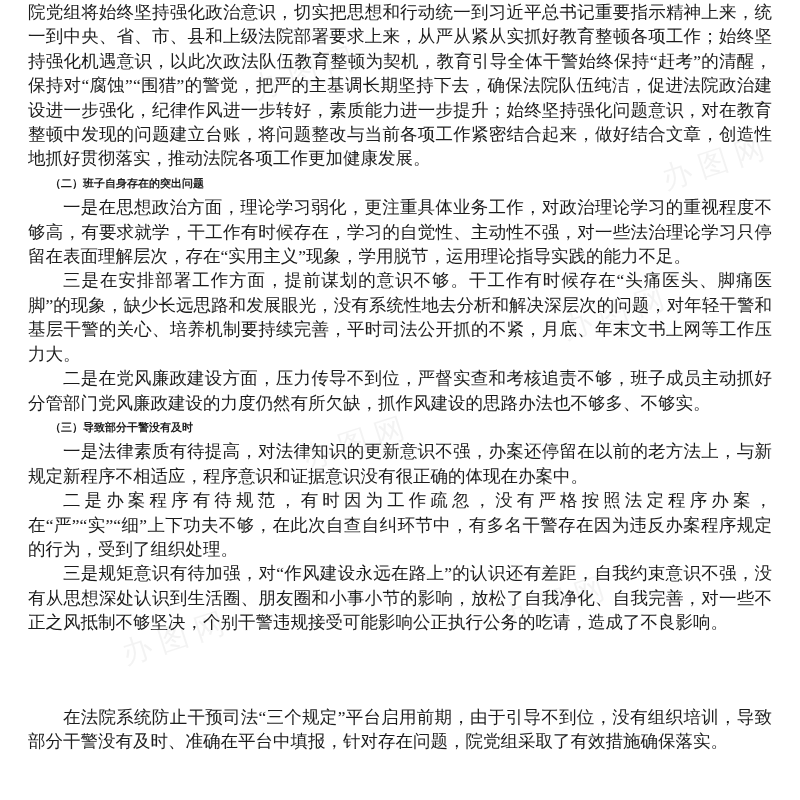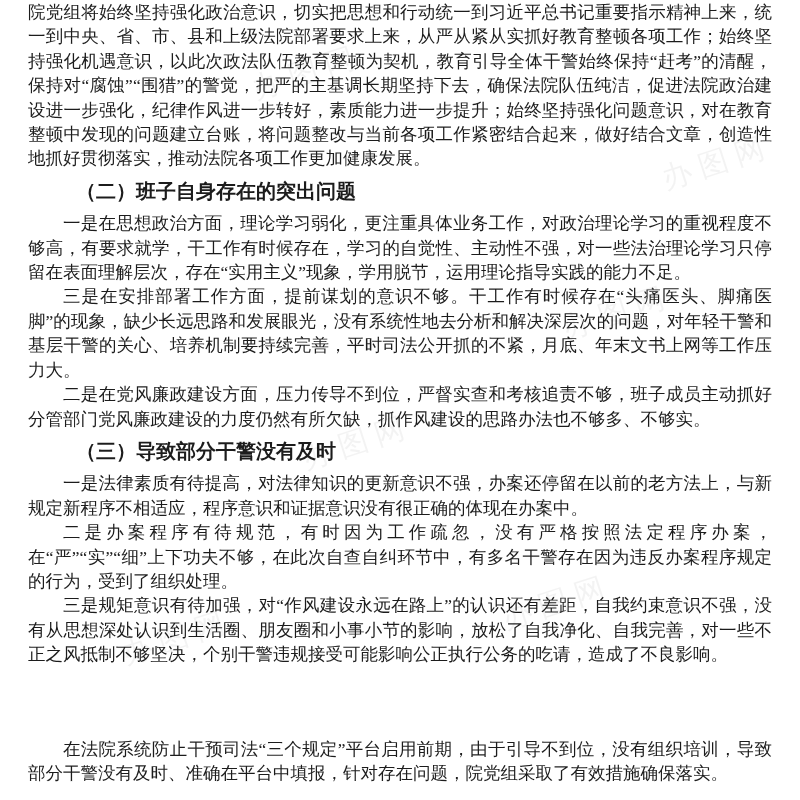--- a/index.html
+++ b/index.html
@@ -12,21 +12,21 @@
     overflow:hidden;
     background:#ffffff;
     font-family:"Liberation Serif","DejaVu Serif",serif;
     font-size:17.5px;
     line-height:24.4px;
     color:#1c1c1c;
     text-align:justify;
   }
   .para{margin:0;text-indent:2em;}
   .para.noindent{text-indent:0;}
-  .heading{margin:8px;font-weight:bold;font-size:20px;line-height:24.4px;text-indent:2em;}
+  .heading{margin:0;font-weight:bold;font-size:11px;line-height:24.4px;text-indent:2em;}
   .spacer{height:70px;}
   .wm{
     position:absolute;
     color:#000;
     opacity:0.045;
     transform:rotate(-18deg);
     font-size:30px;
     letter-spacing:8px;
     pointer-events:none;
     white-space:nowrap;

